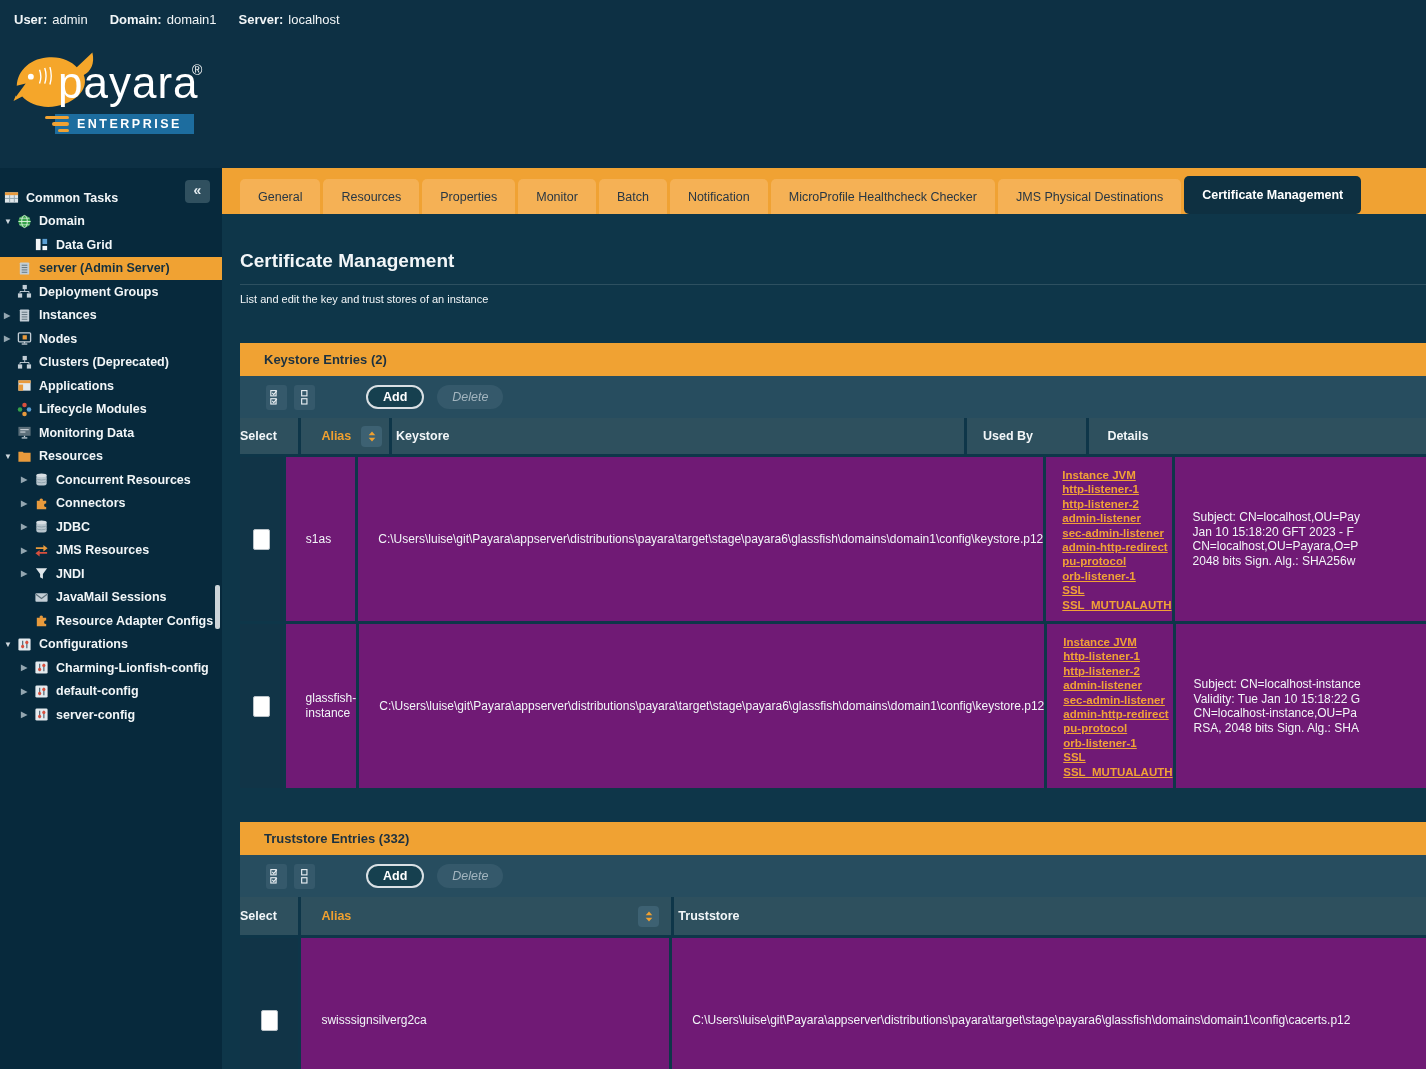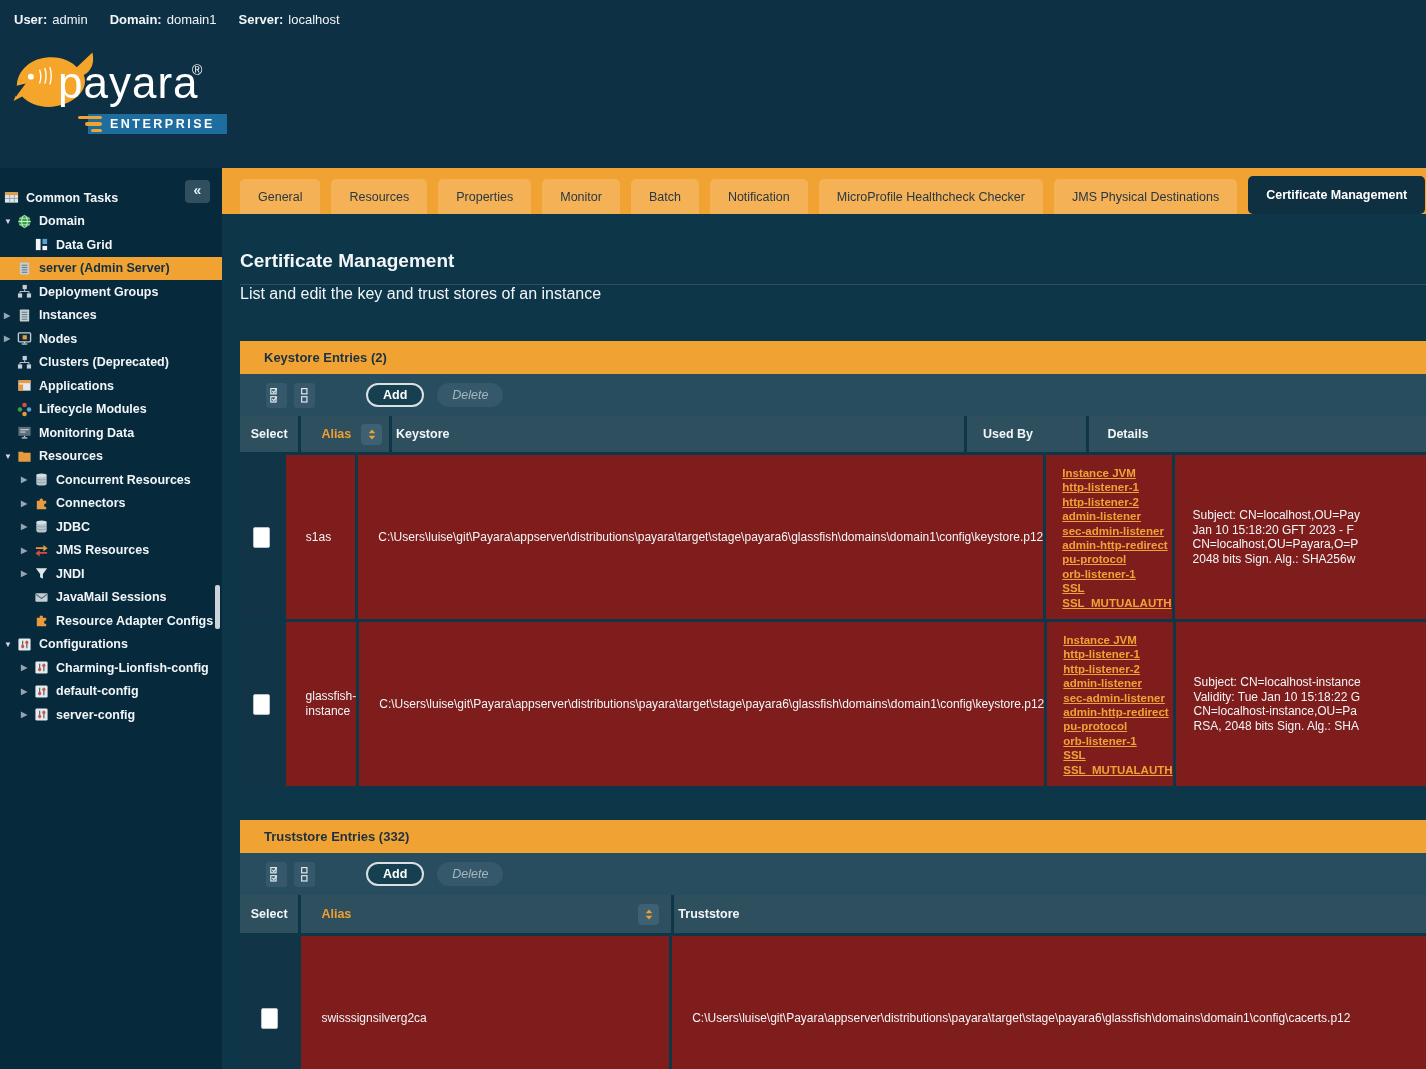--- a/index.html
+++ b/index.html
@@ -10,21 +10,21 @@
   }
   
   .header{position:absolute;top:0;left:0;width:1426px;height:168px;background:#0d3044}
   .topbar{position:absolute;top:12px;left:14px;display:flex;font-size:13px}
   .tb-item{margin-right:22px;white-space:nowrap}
   .tb-item b{margin-right:5px}
   .logo{position:absolute;top:40px;left:6px;width:320px;height:120px}
   .fish{position:absolute;left:0;top:2px}
   .brand{position:absolute;left:52px;top:18px;font-size:44px;font-weight:normal;color:#fff;letter-spacing:1px}
   .reg{position:absolute;left:186px;top:22px;font-size:14px;color:#fff}
-  .ent{position:absolute;left:72px;top:74px;display:flex;align-items:flex-start}
+  .ent{position:absolute;left:39px;top:74px;display:flex;align-items:flex-start}
   .bars{display:flex;flex-direction:column;align-items:flex-end;margin-right:-14px;z-index:2}
   .bars div{height:3.5px;background:#f0a233;margin:1.6px 0;border-radius:2px}
   .bars .b1{width:24px}.bars .b2{width:17px}.bars .b3{width:11px}
   .badge{background:#1d6d9f;color:#fff;font-weight:bold;font-size:12.5px;letter-spacing:2.5px;padding:3px 12px 3px 22px}
   
   .sidebar{position:absolute;top:168px;left:0;width:222px;bottom:0;background:#07293c}
   .side-collapse{position:absolute;top:12px;right:12px;width:25px;height:23px;background:#30505f;border-radius:4px;
     color:#e3ebef;text-align:center;line-height:21px;font-size:14px;font-weight:bold;cursor:pointer}
   .side-list{padding-top:18px}
   .side-item{display:flex;align-items:center;height:23.5px;font-size:12.5px;font-weight:bold;color:#f2f6f8;
@@ -33,45 +33,45 @@
   .arrow-slot{width:13px;flex:none;font-size:8px;color:#cfd8de}
   .arrow-slot.right{color:#93a6b0}
   .tree-icon{width:15px;height:15px;flex:none;margin-right:7px}
   .tree-icon svg{width:100%;height:100%;display:block}
   .side-item.selected{background:#f0a233;color:#14303f}
   .scroll-thumb{position:absolute;right:2px;top:417px;width:5px;height:44px;background:#ccd4d9;border-radius:2px;cursor:pointer}
   
   .main{position:absolute;top:168px;left:222px;width:1204px;bottom:0;background:#0e3649;overflow:hidden}
   .tabbar{height:46px;background:#f0a233;display:flex;align-items:flex-end;padding-left:18px}
   .tab{height:35px;background:#f5b155;color:#283744;font-size:12.5px;display:flex;align-items:center;
-    padding:0 18px;margin-right:11px;border-radius:5px 5px 0 0;cursor:pointer;white-space:nowrap}
+    padding:0 18px;margin-right:3px;border-radius:5px 5px 0 0;cursor:pointer;white-space:nowrap}
   .tab.active{background:#0e3041;color:#fff;height:38px;border-radius:5px;font-weight:bold}
   .content{padding:36px 0 0 18px}
   .page-title{font-size:19px;font-weight:bold}
   .title-rule{margin-top:12px;border-top:1px solid rgba(255,255,255,.13);width:1186px}
-  .page-sub{font-size:16px}
+  .page-sub{margin-top:8px;font-size:11px}
   .sec-head{height:33px;background:#f0a233;color:#1c3140;font-weight:bold;font-size:13px;
     display:flex;align-items:center;padding-left:24px;width:1162px}
   .sec-head.first{margin-top:38px}
   .sec-head.second{margin-top:34px}
   .toolbar{height:42px;background:#274d5f;display:flex;align-items:center;padding-left:26px;width:1166px;position:relative}
   .icon-btn{width:21px;height:25px;margin-right:7px;background:#35596b;border-radius:3px;
     display:flex;align-items:center;justify-content:center;cursor:pointer}
   .icon-btn svg{width:13px;height:17px;display:block}
   .btn{height:24px;border-radius:12px;font-size:12.5px;display:flex;align-items:center;padding:0 15px;cursor:pointer;box-sizing:border-box}
   .btn.add{background:#16404f;border:2px solid #d9e0e4;color:#fff;font-weight:bold;margin-left:44px;position:relative}
   .btn.delete{background:#35596b;color:#a3b5bf;font-style:italic;margin-left:13px}
   
   .tbl{margin-top:0}
   .trow{display:flex}
-  .cell{box-sizing:border-box;margin-right:3px;background:#7f1d1d}
+  .cell{box-sizing:border-box;margin-right:3px;background:#701a75}
   .cell.last{margin-right:0}
   .thead .cell{background:#2e505e;height:36px;display:flex;align-items:center;font-weight:bold;font-size:12.5px}
   .thead2 .cell{height:38px}
-  .th-select{justify-content:center}
+  .th-select{}
   .th-alias{color:#f0a030;padding-left:20px}
   .th-alias2{color:#f0a030;padding-left:20px;justify-content:space-between;padding-right:12px}
   .th-keystore,.th-trust{padding-left:4px}
   .th-usedby{padding-left:16px}
   .th-details{padding-left:18px}
   .trow.thead{margin-bottom:3px}
   .drow{margin-bottom:3px}
   .drow .cell{height:164px}
   .w-select{width:70px}
   .w-alias{width:101px}

